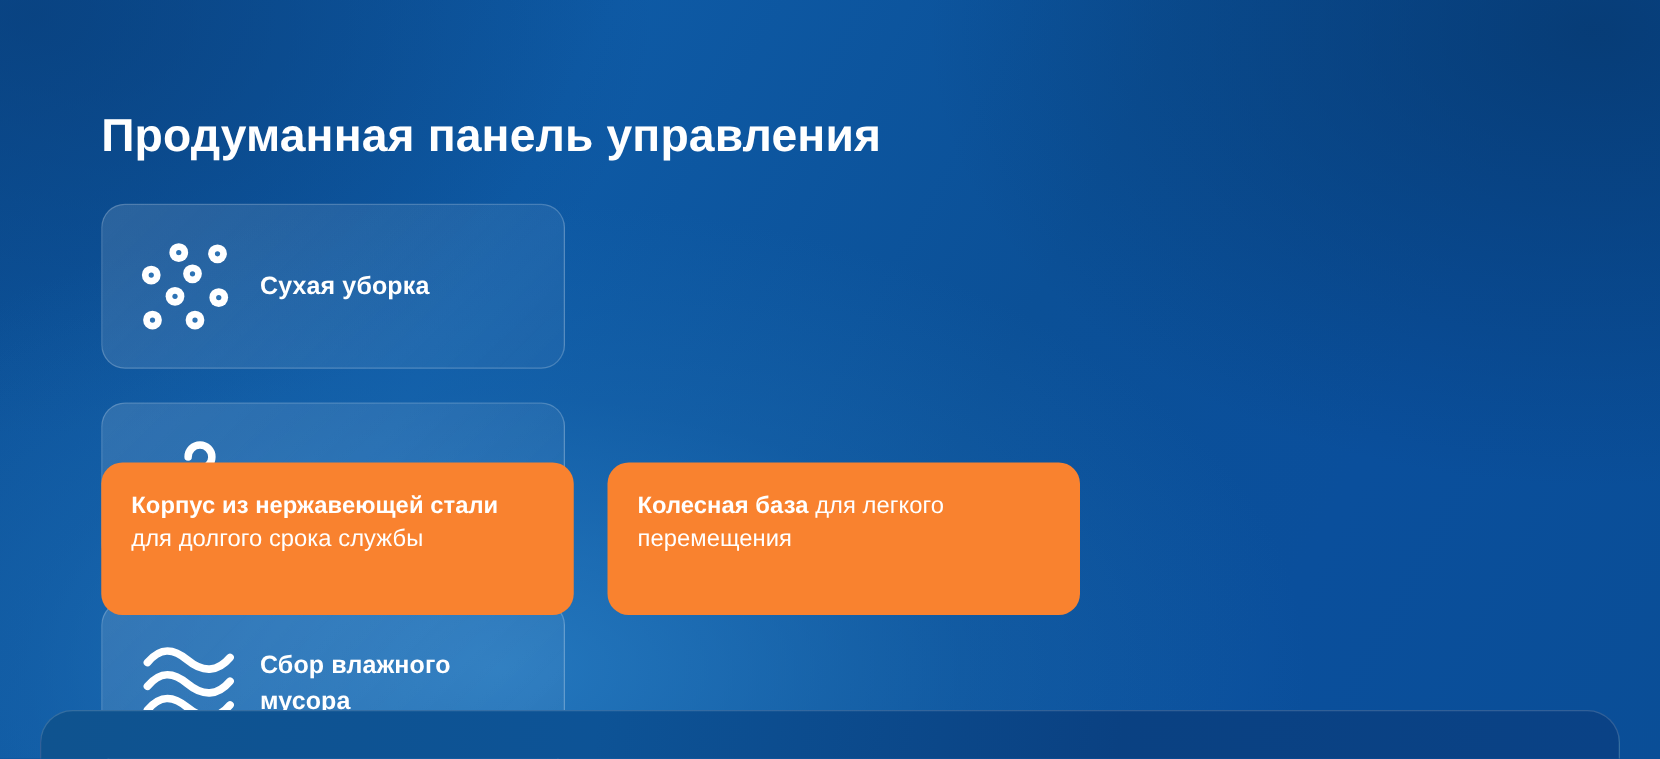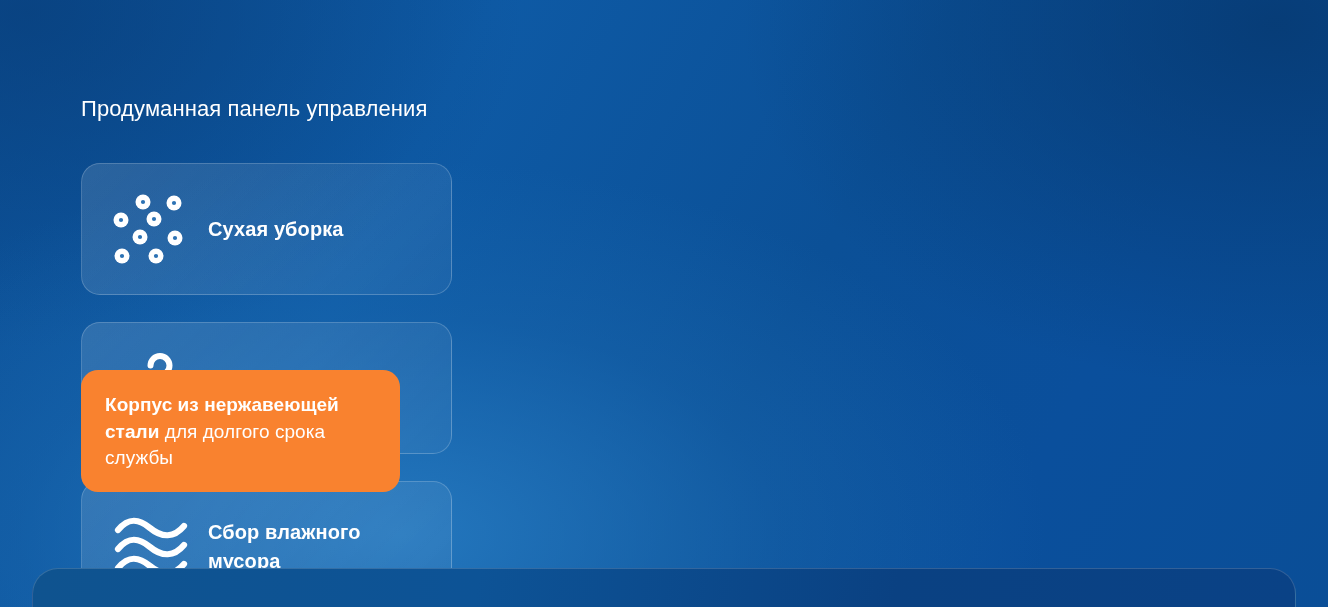--- a/index.html
+++ b/index.html
@@ -25,22 +25,22 @@
       radial-gradient(ellipse 700px 480px at 96% 4%, rgba(6,56,110,0.80) 0%, rgba(6,56,110,0.30) 48%, rgba(6,56,110,0.0) 76%),
       radial-gradient(ellipse 620px 420px at 2% 2%, rgba(8,62,122,0.70) 0%, rgba(8,62,122,0.22) 52%, rgba(8,62,122,0.0) 80%),
       linear-gradient(118deg, #0c4f95 0%, #0e5aa5 30%, #0b5097 58%, #0a4f9c 78%, #0a4e97 100%);
   }
 
   
   .page-title {
     position: absolute;
     left: 81px;
     top: 90px;
-    font-size: 22px;
-    font-weight: 400;
+    font-size: 37px;
+    font-weight: 700;
     color: #ffffff;
     letter-spacing: 0.1px;
     line-height: 38px;
     white-space: nowrap;
   }
 
   
   .row {
     position: absolute;
     left: 81px;
@@ -79,21 +79,21 @@
     font-weight: 700;
     color: #ffffff;
     line-height: 29px;
     letter-spacing: 0.1px;
     max-width: 215px;
   }
 
   
   .spec-card {
     position: relative;
-    width: 319px;
+    width: 378px;
     height: 122px;
     box-sizing: border-box;
     border-radius: 17px;
     background: #f9822f;
     padding: 22px 27px 0 24px;
     overflow: hidden;
   }
   .spec-text {
     font-size: 19px;
     font-weight: 400;
@@ -175,19 +175,22 @@
     </div>
 
   </div>
 
   <div class="row row-specs">
 
     <div class="spec-card">
       <div class="spec-text"><span class="strong">Корпус из нержавеющей стали</span><span> для долгого срока службы</span></div>
     </div>
 
+    <div class="spec-card">
+      <div class="spec-text"><span class="strong">Колесная база</span><span> для легкого перемещения</span></div>
+    </div>
 
 
   </div>
 
   <div class="bottom-panel"></div>
 
 </div>
 
 </body></html>

